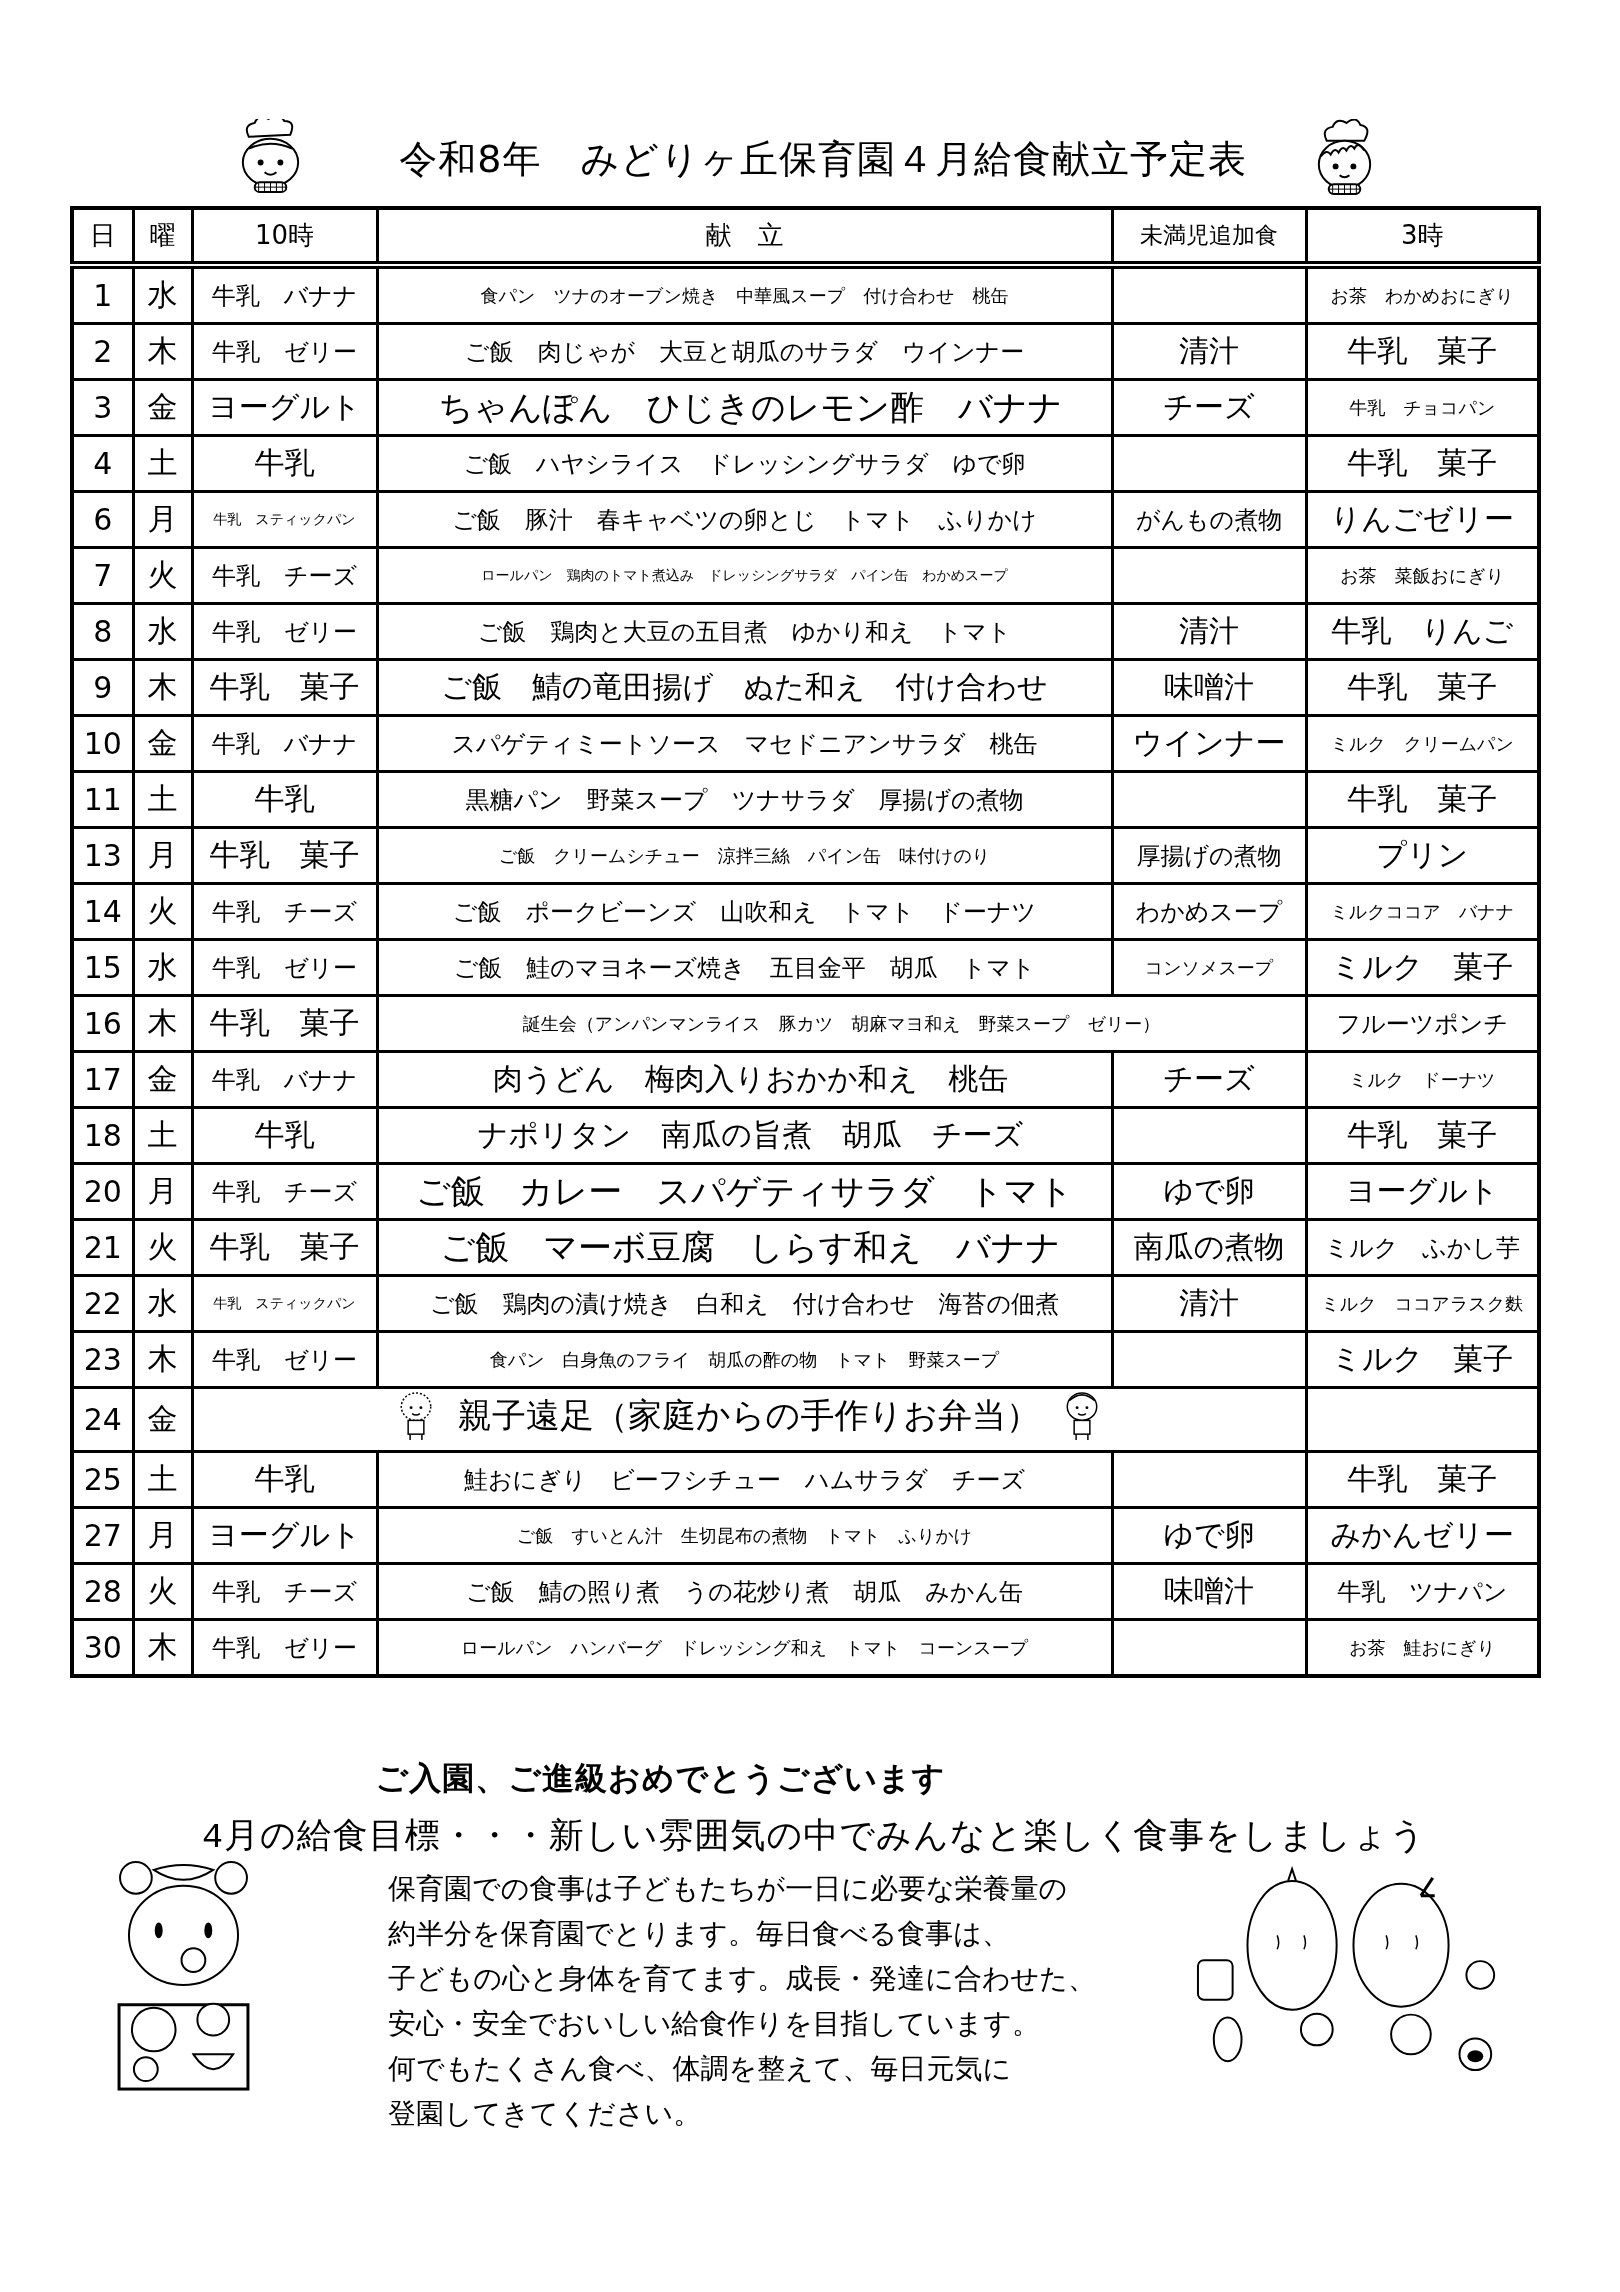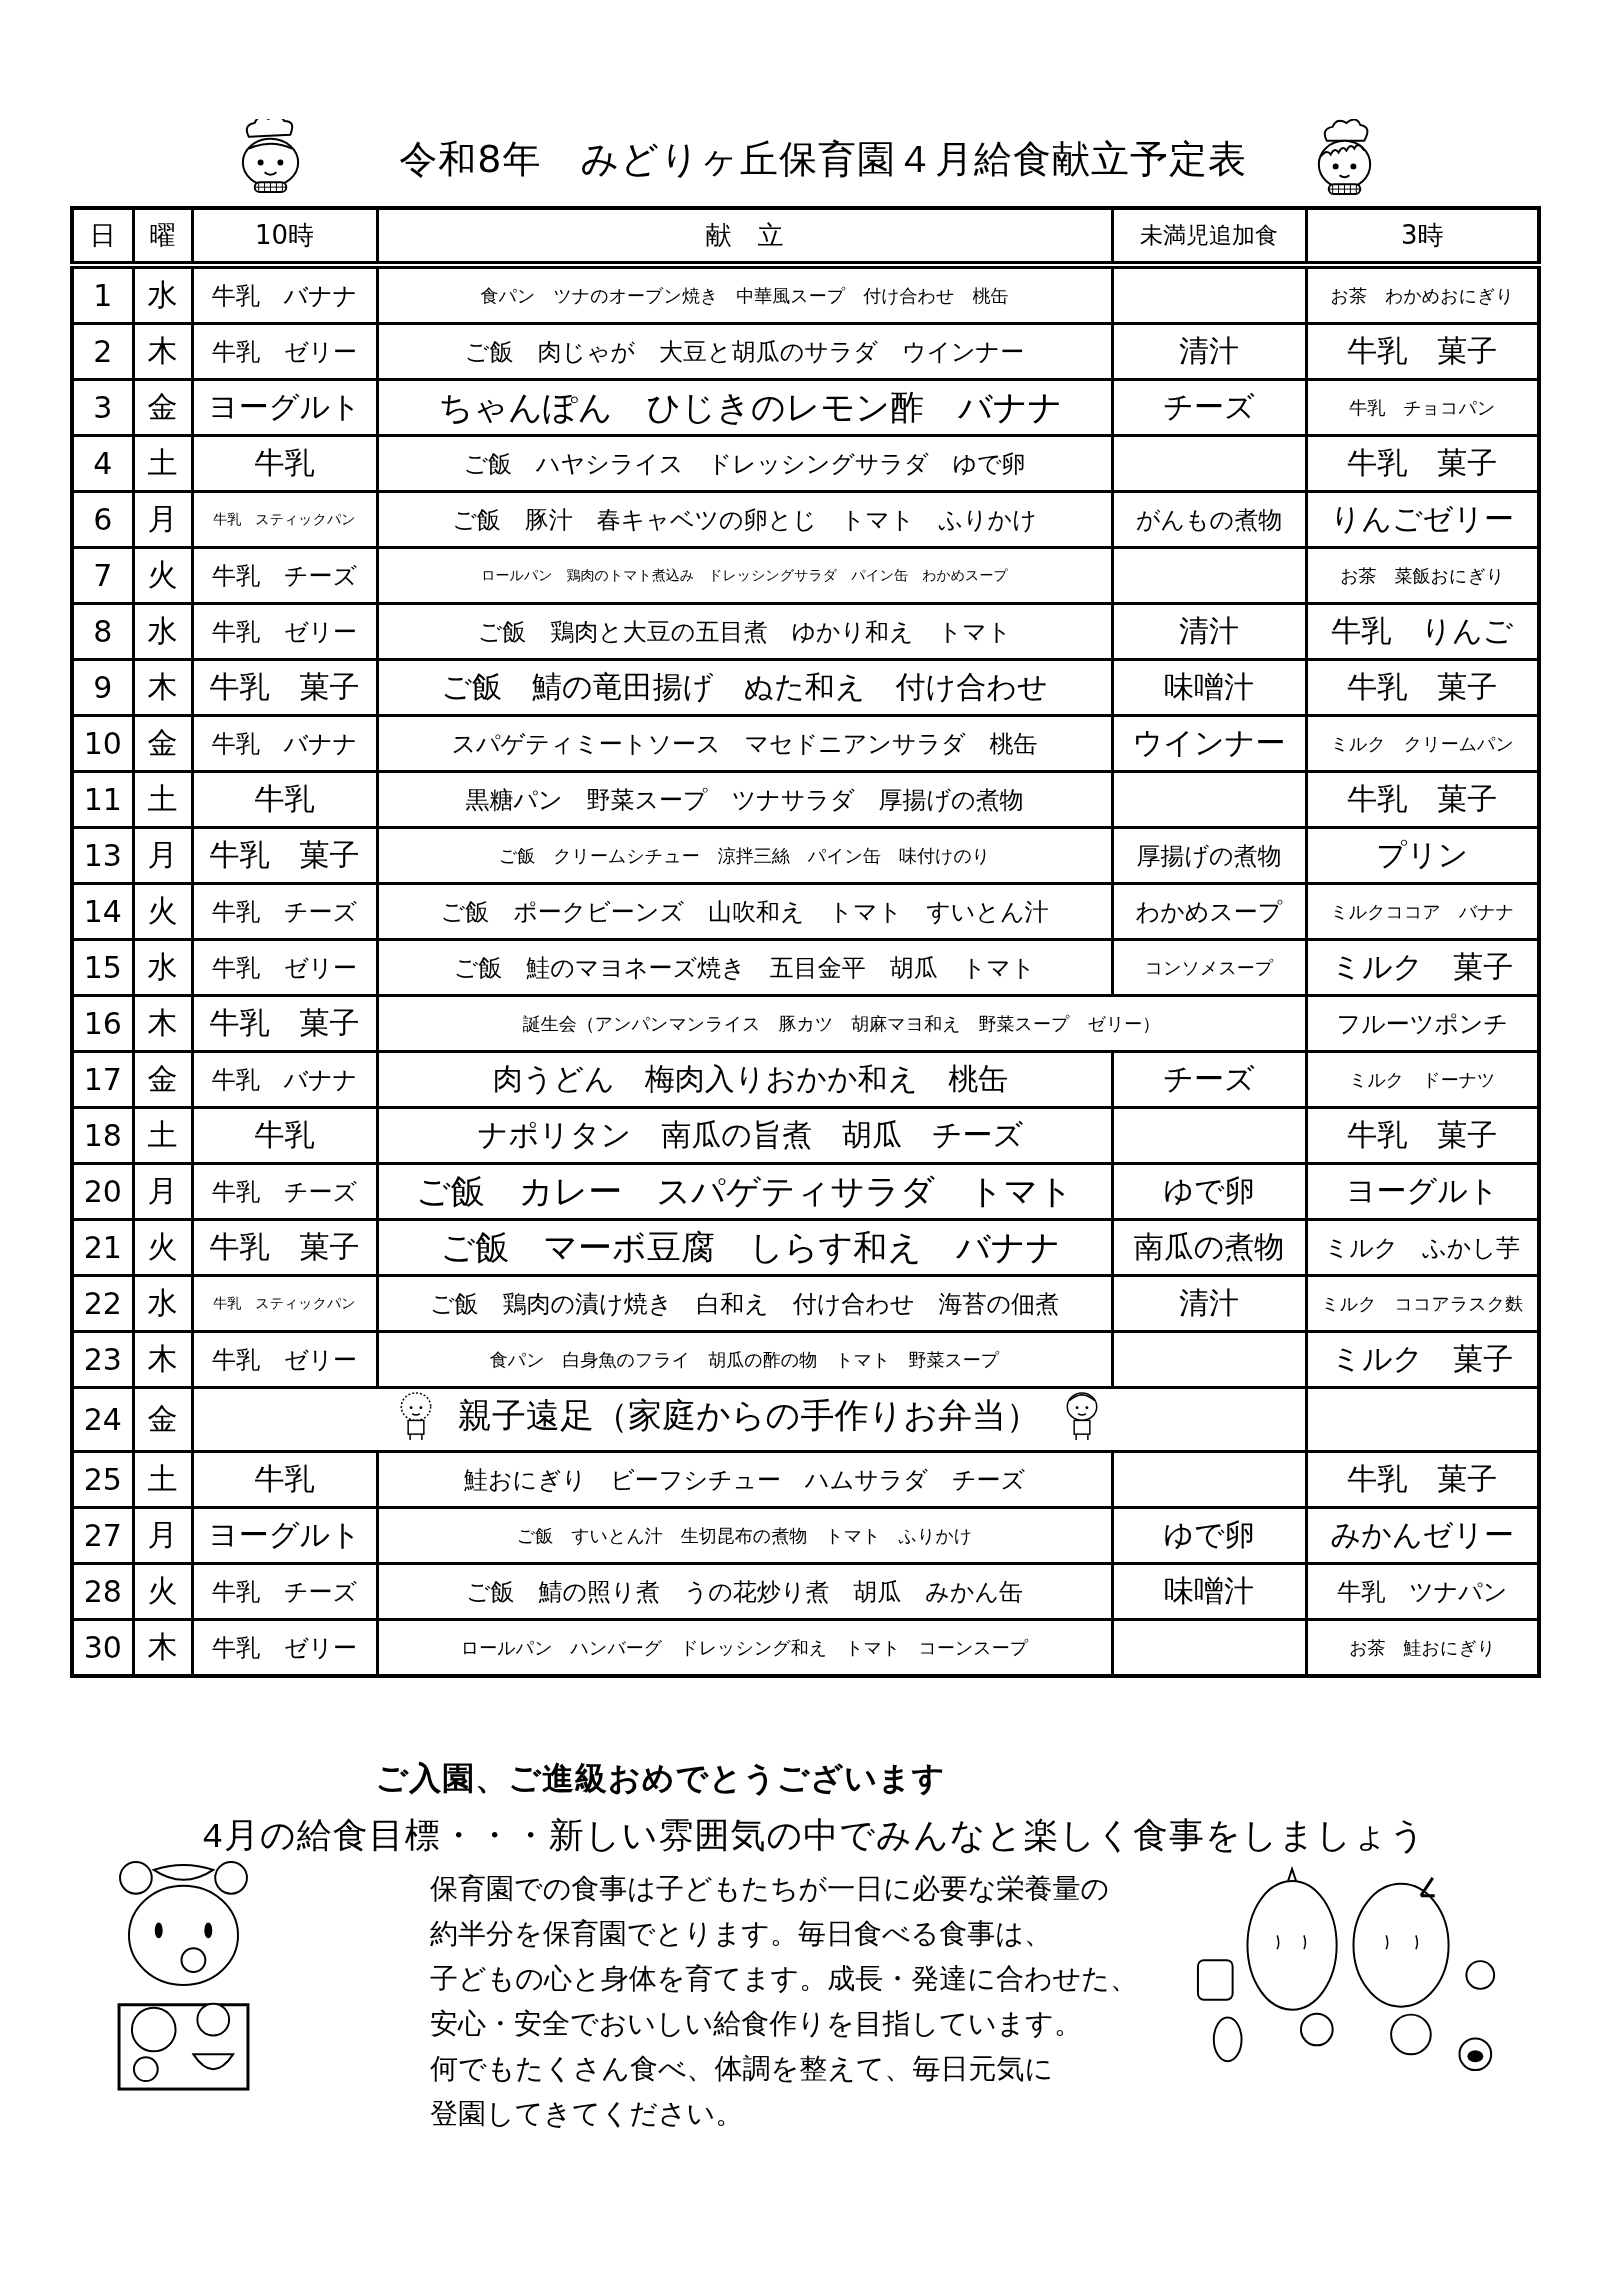--- a/index.html
+++ b/index.html
@@ -40,21 +40,21 @@
   .greeting {
     position: absolute; left: 0; top: 1757px; width: 1321px; text-align: center;
     font-size: 32px; font-weight: bold; letter-spacing: 1px;
   }
   .goal {
     position: absolute; left: 202px; top: 1812px; font-size: 35px; white-space: nowrap; letter-spacing: 1px; font-family: Liberation Mono, monospace;
   }
   .body-text {
     position: absolute; left: 388px; top: 1866px; font-size: 28px; line-height: 45px; white-space: nowrap;
   }
-  .body-text div { height: 45px; margin-left: 42px; }
+  .body-text div { height: 45px; }
 </style>
 </head>
 <body>
 
 <div class="title-wrap">
   <svg class="mascot" style="left:231px;top:0px" width="79" height="79" viewBox="0 0 80 80">
     <path d="M18 18 q-6 -12 6 -14 q4 -10 14 -4 q10 -8 16 2 q12 0 6 14 z" fill="#fff" stroke="#000" stroke-width="2"></path>
     <ellipse cx="40" cy="44" rx="28" ry="24" fill="#fff" stroke="#000" stroke-width="2"></ellipse>
     <path d="M18 30 q22 -10 44 0" fill="none" stroke="#000" stroke-width="2"></path>
     <circle cx="30" cy="44" r="3"></circle>
@@ -182,21 +182,21 @@
       <td class="dow">月</td>
       <td class="fs-l">牛乳　菓子</td>
       <td class="menu-cell fs-s">ご飯　クリームシチュー　涼拌三絲　パイン缶　味付けのり</td>
       <td class="fs-m">厚揚げの煮物</td>
       <td class="fs-l">プリン</td>
     </tr>
     <tr>
       <td class="day">14</td>
       <td class="dow">火</td>
       <td class="fs-m">牛乳　チーズ</td>
-      <td class="menu-cell fs-m">ご飯　ポークビーンズ　山吹和え　トマト　すいとん汁</td>
+      <td class="menu-cell fs-m">ご飯　ポークビーンズ　山吹和え　トマト　ドーナツ</td>
       <td class="fs-m">わかめスープ</td>
       <td class="fs-s">ミルクココア　バナナ</td>
     </tr>
     <tr>
       <td class="day">15</td>
       <td class="dow">水</td>
       <td class="fs-m">牛乳　ゼリー</td>
       <td class="menu-cell fs-m">ご飯　鮭のマヨネーズ焼き　五目金平　胡瓜　トマト</td>
       <td class="fs-s">コンソメスープ</td>
       <td class="fs-l">ミルク　菓子</td>

